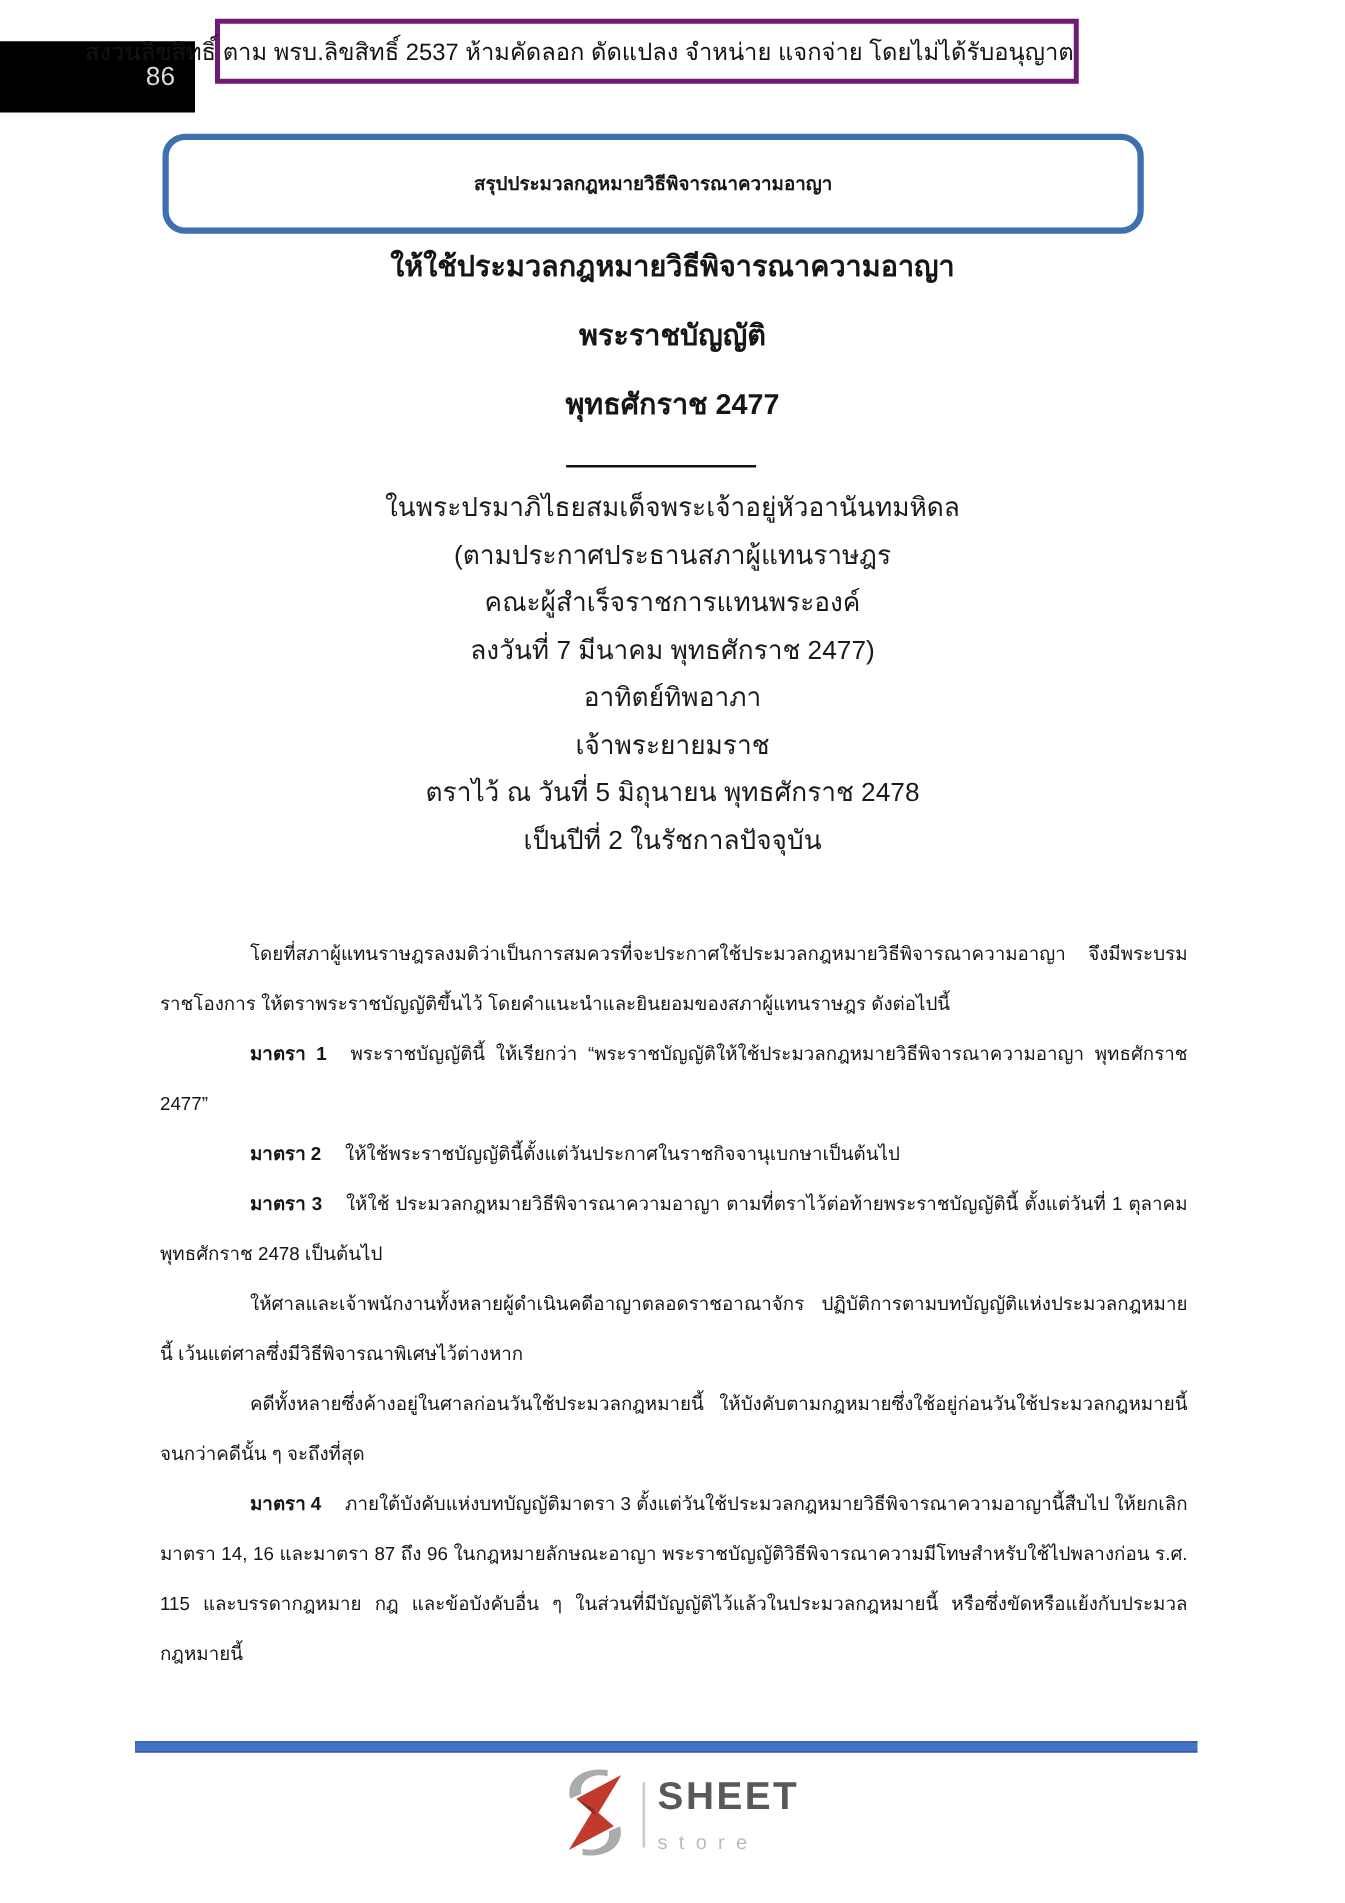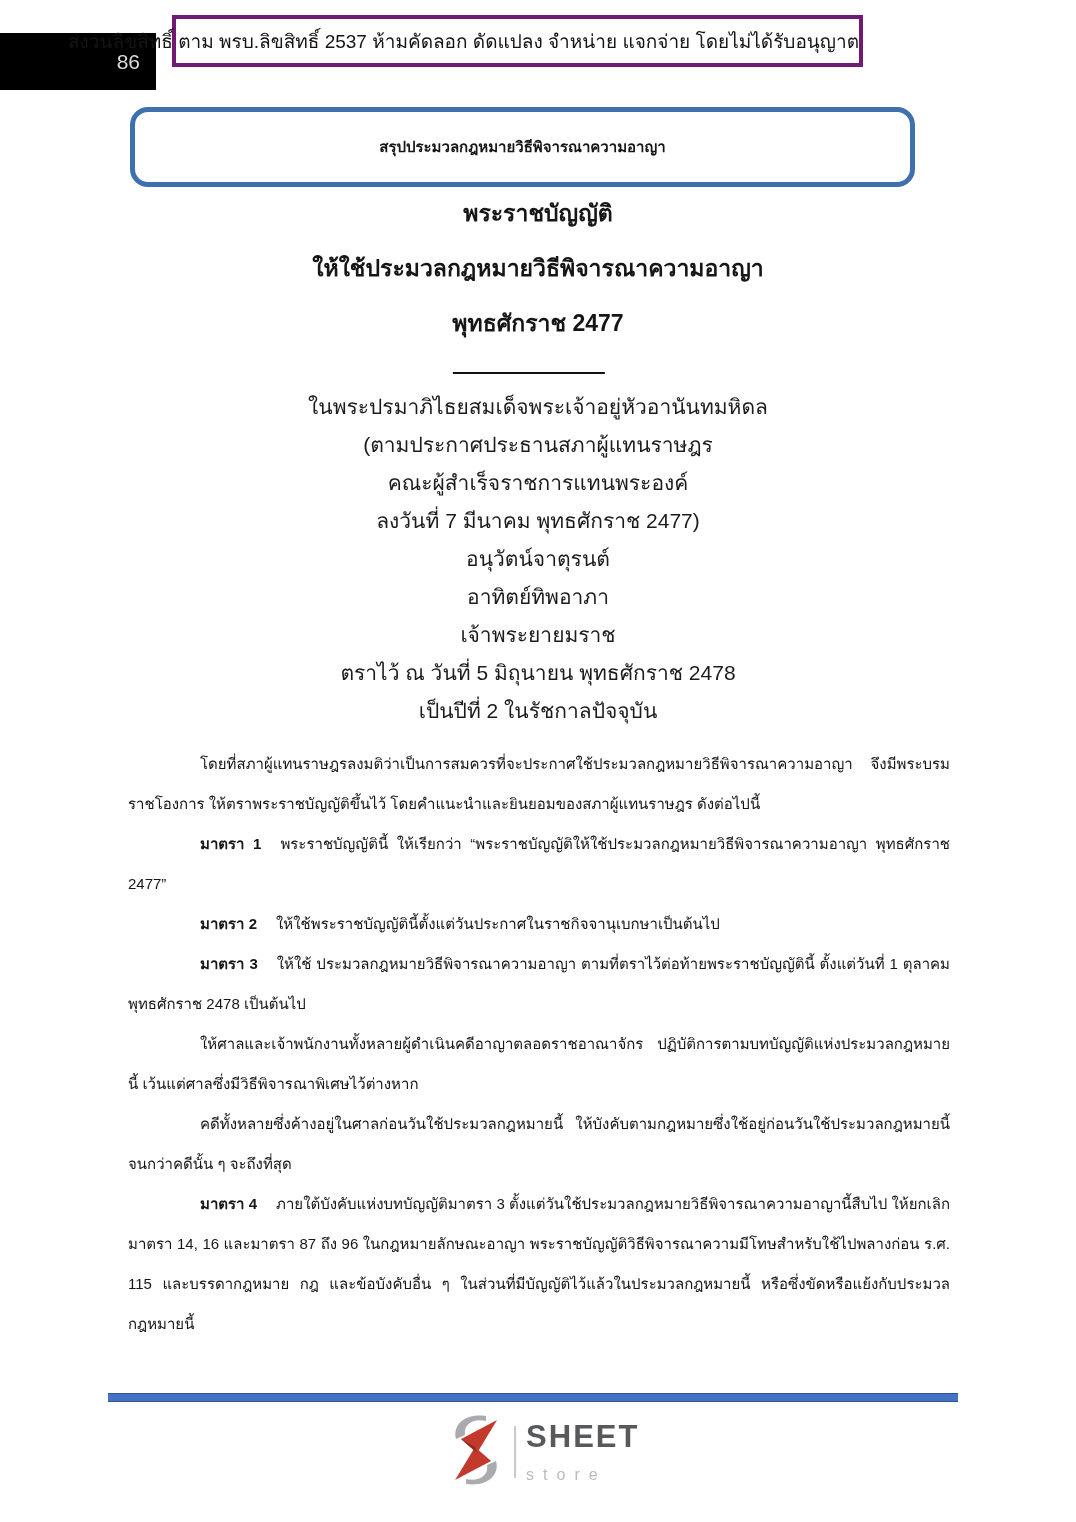--- a/index.html
+++ b/index.html
@@ -127,33 +127,32 @@
 
   <div class="copyright-box">
     <span>สงวนลิขสิทธิ์ ตาม พรบ.ลิขสิทธิ์ 2537 ห้ามคัดลอก ดัดแปลง จำหน่าย แจกจ่าย โดยไม่ได้รับอนุญาต</span>
   </div>
 
   <div class="title-box">
     <span>สรุปประมวลกฎหมายวิธีพิจารณาความอาญา</span>
   </div>
 
   <div class="headings">
+    <div>ให้ใช้ประมวลกฎหมายวิธีพิจารณาความอาญา</div>
     <div>พระราชบัญญัติ</div>
-    <div>ให้ใช้ประมวลกฎหมายวิธีพิจารณาความอาญา</div>
     <div>พุทธศักราช 2477</div>
   </div>
 
   <div class="divider"></div>
 
   <div class="preamble">
     <div>ในพระปรมาภิไธยสมเด็จพระเจ้าอยู่หัวอานันทมหิดล</div>
     <div>(ตามประกาศประธานสภาผู้แทนราษฎร</div>
     <div>คณะผู้สำเร็จราชการแทนพระองค์</div>
     <div>ลงวันที่ 7 มีนาคม พุทธศักราช 2477)</div>
-    <div>อนุวัตน์จาตุรนต์</div>
     <div>อาทิตย์ทิพอาภา</div>
     <div>เจ้าพระยายมราช</div>
     <div>ตราไว้ ณ วันที่ 5 มิถุนายน พุทธศักราช 2478</div>
     <div>เป็นปีที่ 2 ในรัชกาลปัจจุบัน</div>
   </div>
 
   <div class="body-text">
     <p>
       <span class="m-label"></span><span>โดยที่สภาผู้แทนราษฎรลงมติว่าเป็นการสมควรที่จะประกาศใช้ประมวลกฎหมายวิธีพิจารณาความอาญา จึงมีพระบรมราชโองการ ให้ตราพระราชบัญญัติขึ้นไว้ โดยคำแนะนำและยินยอมของสภาผู้แทนราษฎร ดังต่อไปนี้</span>
     </p>

